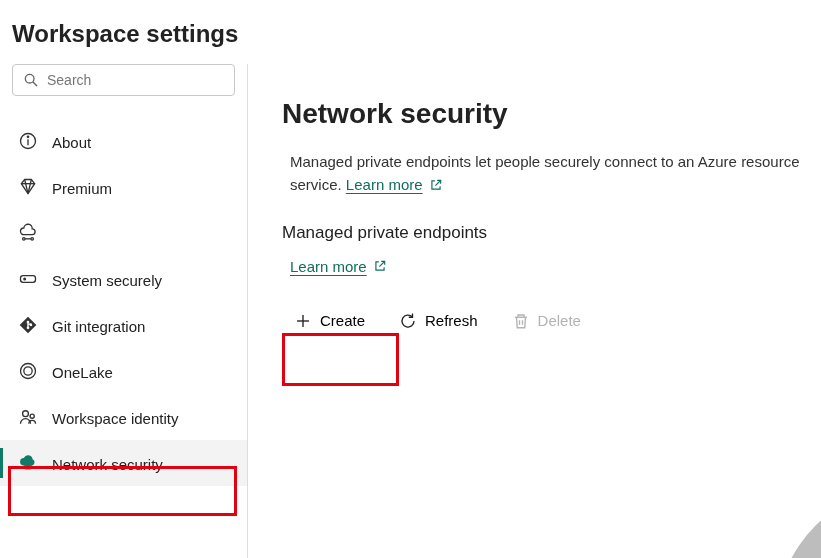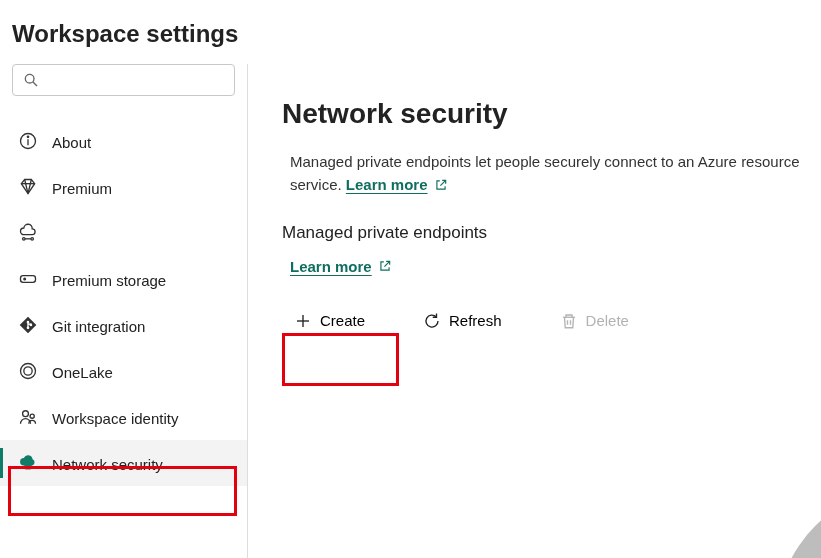--- a/index.html
+++ b/index.html
@@ -96,32 +96,31 @@
       margin-left: 8px;
     }
     .learn-more {
       color: #0f6e5f;
       text-decoration: underline;
       text-underline-offset: 3px;
       cursor: pointer;
       display: inline-flex;
       align-items: center;
       gap: 6px;
-      font-weight: bold;
     }
     .learn-more svg { width: 14px; height: 14px; }
     .section-title {
       font-size: 17px;
       font-weight: 400;
       margin-bottom: 12px;
     }
     .toolbar {
       display: flex;
       align-items: flex-end;
-      gap: 34px;
+      gap: 10px;
       margin-top: 22px;
     }
     .tb-btn {
       display: inline-flex;
       align-items: center;
       gap: 8px;
       background: transparent;
       border: none;
       font: inherit;
       font-size: 15px;
@@ -158,20 +157,21 @@
 
 <div class="page-title">Workspace settings</div>
 
 <div class="layout">
   <aside class="sidebar">
     <div class="search-box">
       <svg viewBox="0 0 24 24" fill="none" stroke="currentColor" stroke-width="2">
           <circle cx="10" cy="10" r="6.5"></circle>
           <line x1="15" y1="15" x2="21" y2="21"></line>
         </svg>
+      <input type="text" placeholder="Search" style="">
     </div>
     <ul class="nav">
       <li class="nav-item">
         <span class="icon">
           <svg viewBox="0 0 24 24" fill="none" stroke="#333" stroke-width="1.6">
               <circle cx="12" cy="12" r="9"></circle>
               <line x1="12" y1="10" x2="12" y2="17"></line>
               <circle cx="12" cy="7" r="0.8" fill="#333"></circle>
             </svg>
         </span>
@@ -197,21 +197,21 @@
             </svg>
         </span>
       </li>
       <li class="nav-item">
         <span class="icon">
           <svg viewBox="0 0 24 24" fill="none" stroke="#333" stroke-width="1.6">
               <rect x="3" y="8" width="18" height="8" rx="3"></rect>
               <circle cx="8" cy="12" r="1" fill="#333"></circle>
             </svg>
         </span>
-        <span>Premium storage</span>
+        <span>System securely</span>
       </li>
       <li class="nav-item">
         <span class="icon">
           <svg viewBox="0 0 24 24" fill="#333">
               <path d="M12 2 L22 12 L12 22 L2 12 Z M12 7 A1.6 1.6 0 1 0 12 10.2 A1.6 1.6 0 0 0 12 7 M12 13.8 A1.6 1.6 0 1 0 12 17 A1.6 1.6 0 0 0 12 13.8 M15.5 10.3 A1.6 1.6 0 1 0 15.5 13.5 A1.6 1.6 0 0 0 15.5 10.3" fill="#333"></path>
               <path d="M12 2 L22 12 L12 22 L2 12 Z" fill="none" stroke="#333" stroke-width="0"></path>
               <rect x="11.2" y="9" width="1.6" height="6" fill="#fff"></rect>
               <rect x="12" y="10.2" width="4" height="1.6" fill="#fff"></rect>
             </svg>
         </span>

